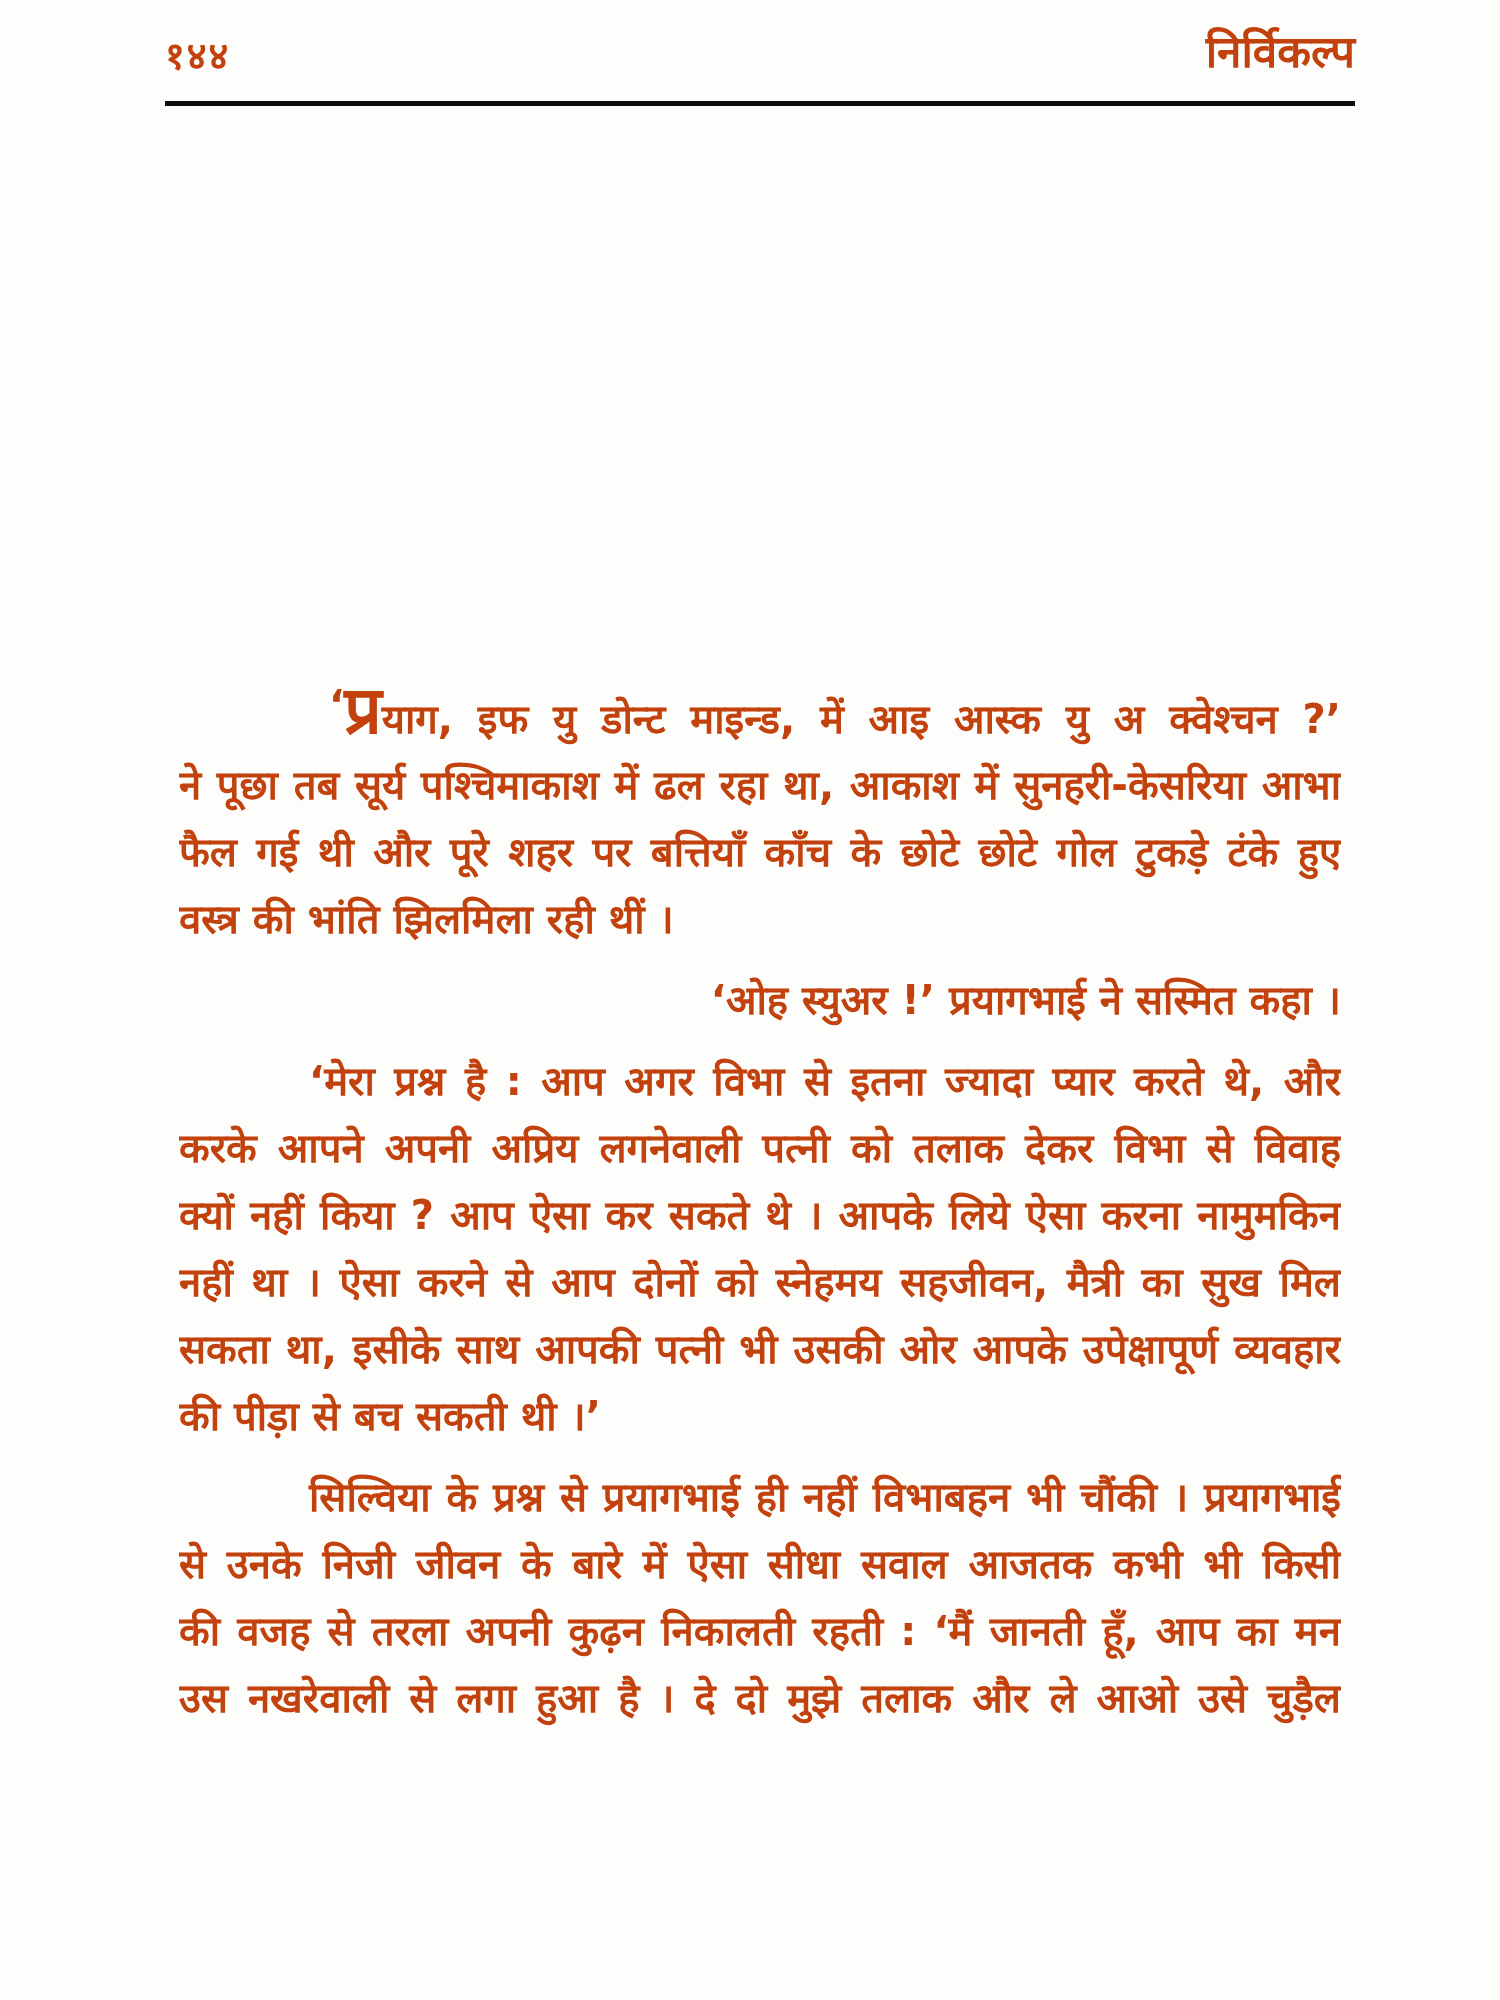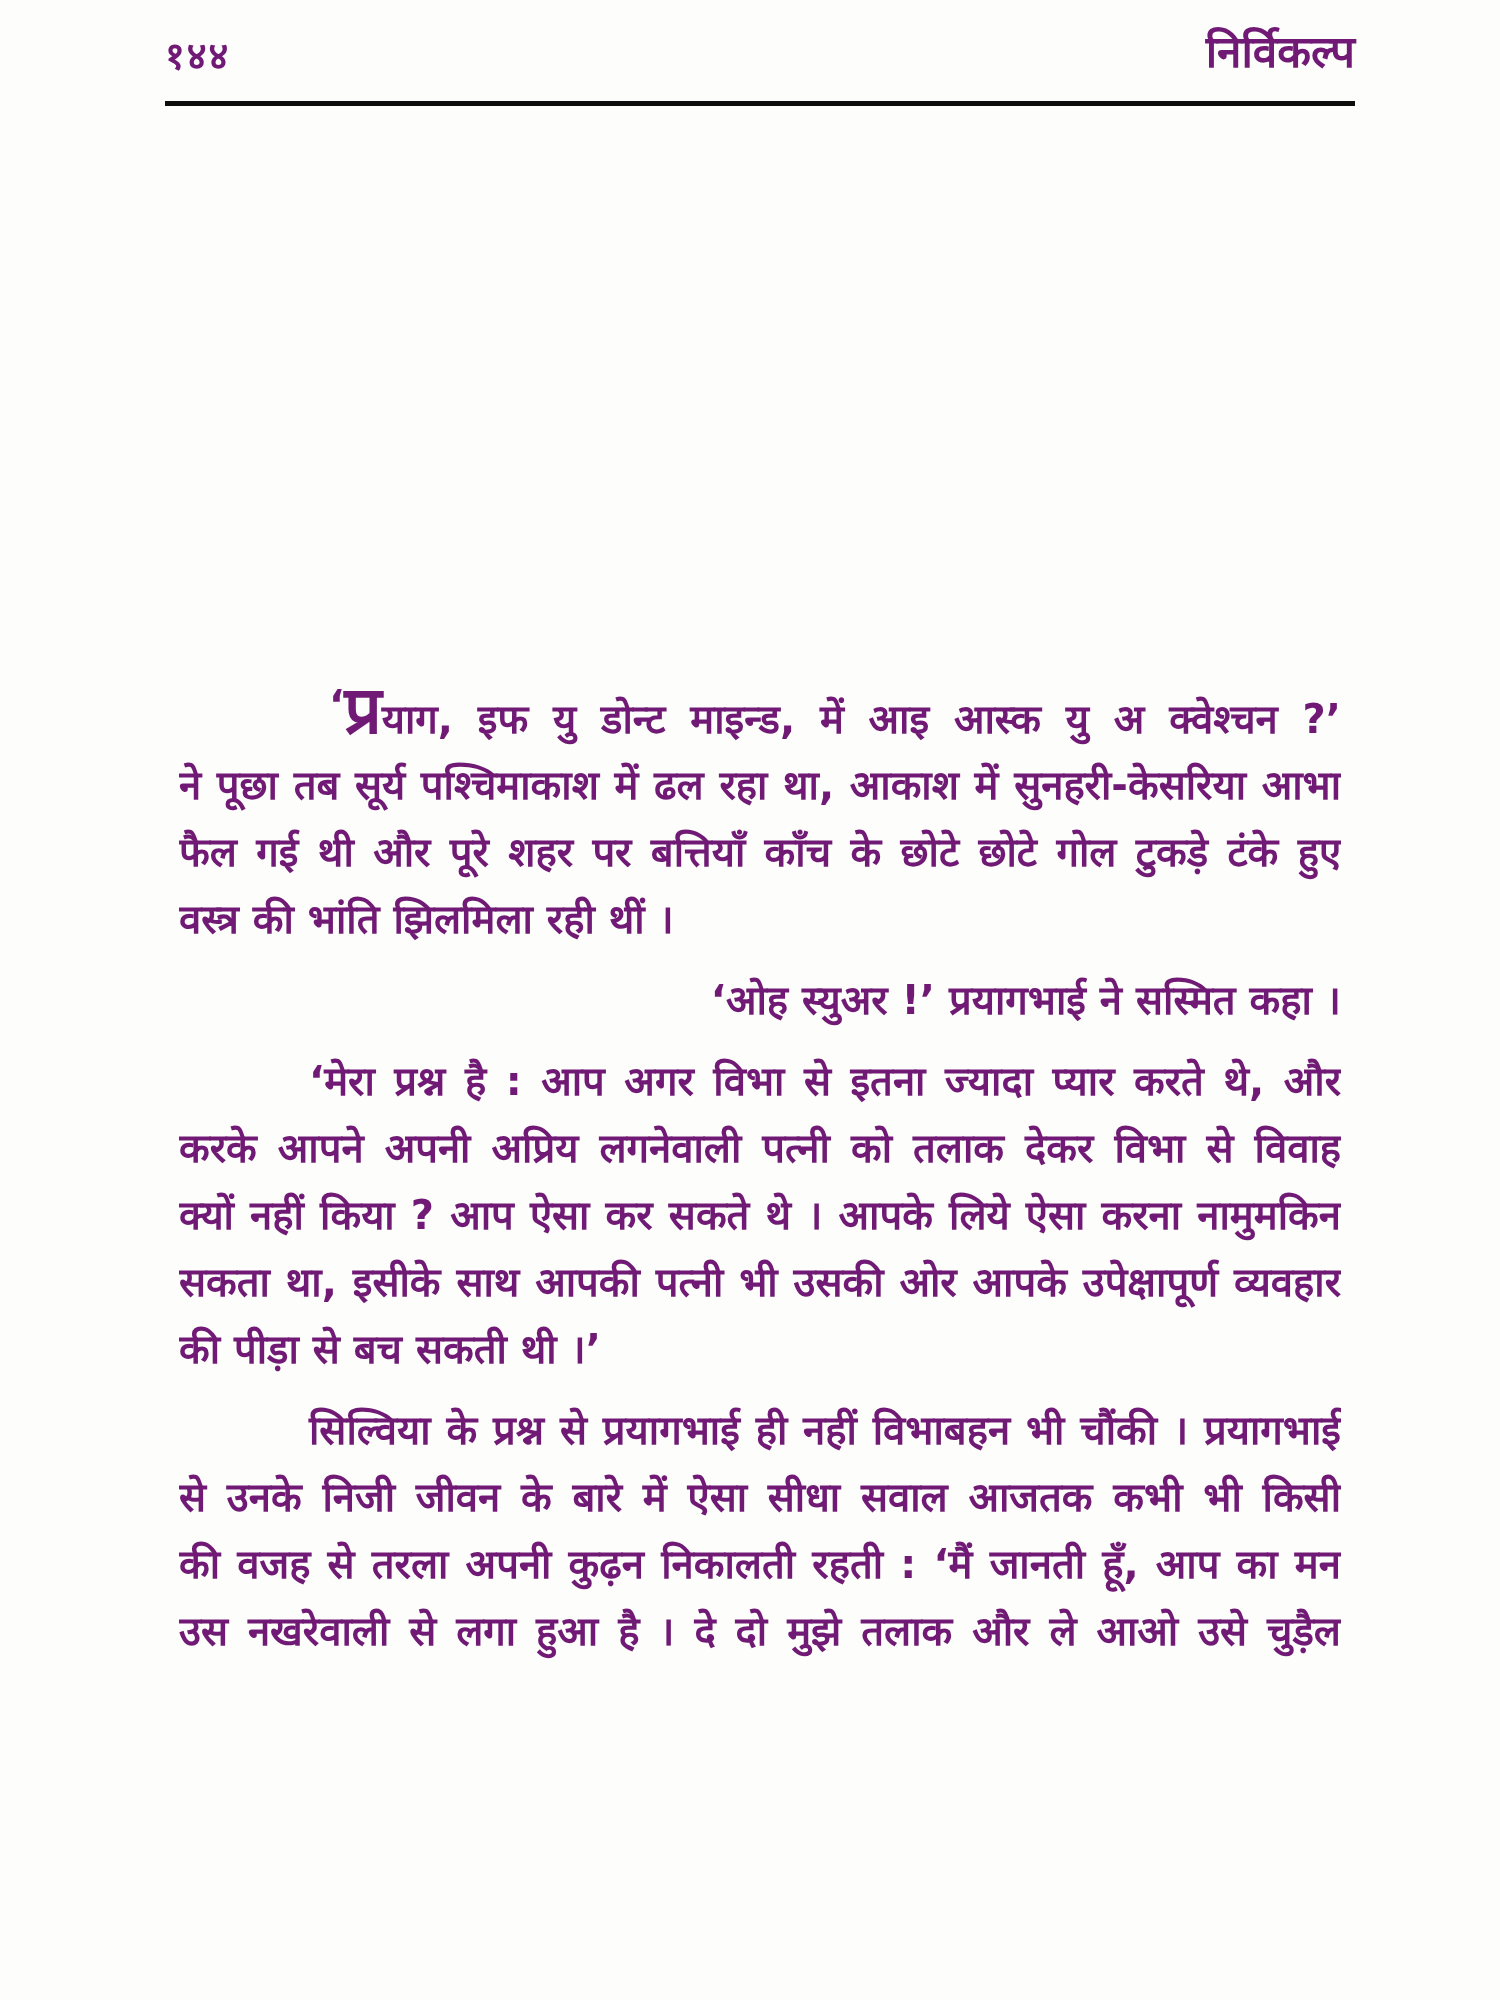--- a/index.html
+++ b/index.html
@@ -5,21 +5,21 @@
   html, body {
     margin: 0;
     padding: 0;
     background: #e8e8e8;
   }
   .page {
     position: relative;
     width: 1500px;
     height: 2000px;
     background: #fdfdfb;
-    color: #701a75;
+    color: #c2410c;
     font-family: "DejaVu Sans", sans-serif;
     overflow: hidden;
   }
   .header {
     position: absolute;
     left: 165px;
     width: 1190px;
     top: 20px;
     display: flex;
     justify-content: space-between;
@@ -93,20 +93,21 @@
         <div class="line justify">फैल गई थी और पूरे शहर पर बत्तियाँ काँच के छोटे छोटे गोल टुकड़े टंके हुए</div>
         <div class="line">वस्त्र की भांति झिलमिला रही थीं ।</div>
       </div>
       <div class="paragraph para-indent">
         <div class="line first-line">‘ओह स्युअर !’ प्रयागभाई ने सस्मित कहा ।</div>
       </div>
       <div class="paragraph para-indent">
         <div class="line justify first-line">‘मेरा प्रश्न है : आप अगर विभा से इतना ज्यादा प्यार करते थे, और</div>
         <div class="line justify">करके आपने अपनी अप्रिय लगनेवाली पत्नी को तलाक देकर विभा से विवाह</div>
         <div class="line justify">क्यों नहीं किया ? आप ऐसा कर सकते थे । आपके लिये ऐसा करना नामुमकिन</div>
+        <div class="line justify">नहीं था । ऐसा करने से आप दोनों को स्नेहमय सहजीवन, मैत्री का सुख मिल</div>
         <div class="line justify">सकता था, इसीके साथ आपकी पत्नी भी उसकी ओर आपके उपेक्षापूर्ण व्यवहार</div>
         <div class="line">की पीड़ा से बच सकती थी ।’</div>
       </div>
       <div class="paragraph para-indent">
         <div class="line justify first-line">सिल्विया के प्रश्न से प्रयागभाई ही नहीं विभाबहन भी चौंकी । प्रयागभाई</div>
         <div class="line justify">से उनके निजी जीवन के बारे में ऐसा सीधा सवाल आजतक कभी भी किसी</div>
         <div class="line justify">की वजह से तरला अपनी कुढ़न निकालती रहती : ‘मैं जानती हूँ, आप का मन</div>
         <div class="line justify">उस नखरेवाली से लगा हुआ है । दे दो मुझे तलाक और ले आओ उसे चुड़ैल</div>
       </div>
     </div>

